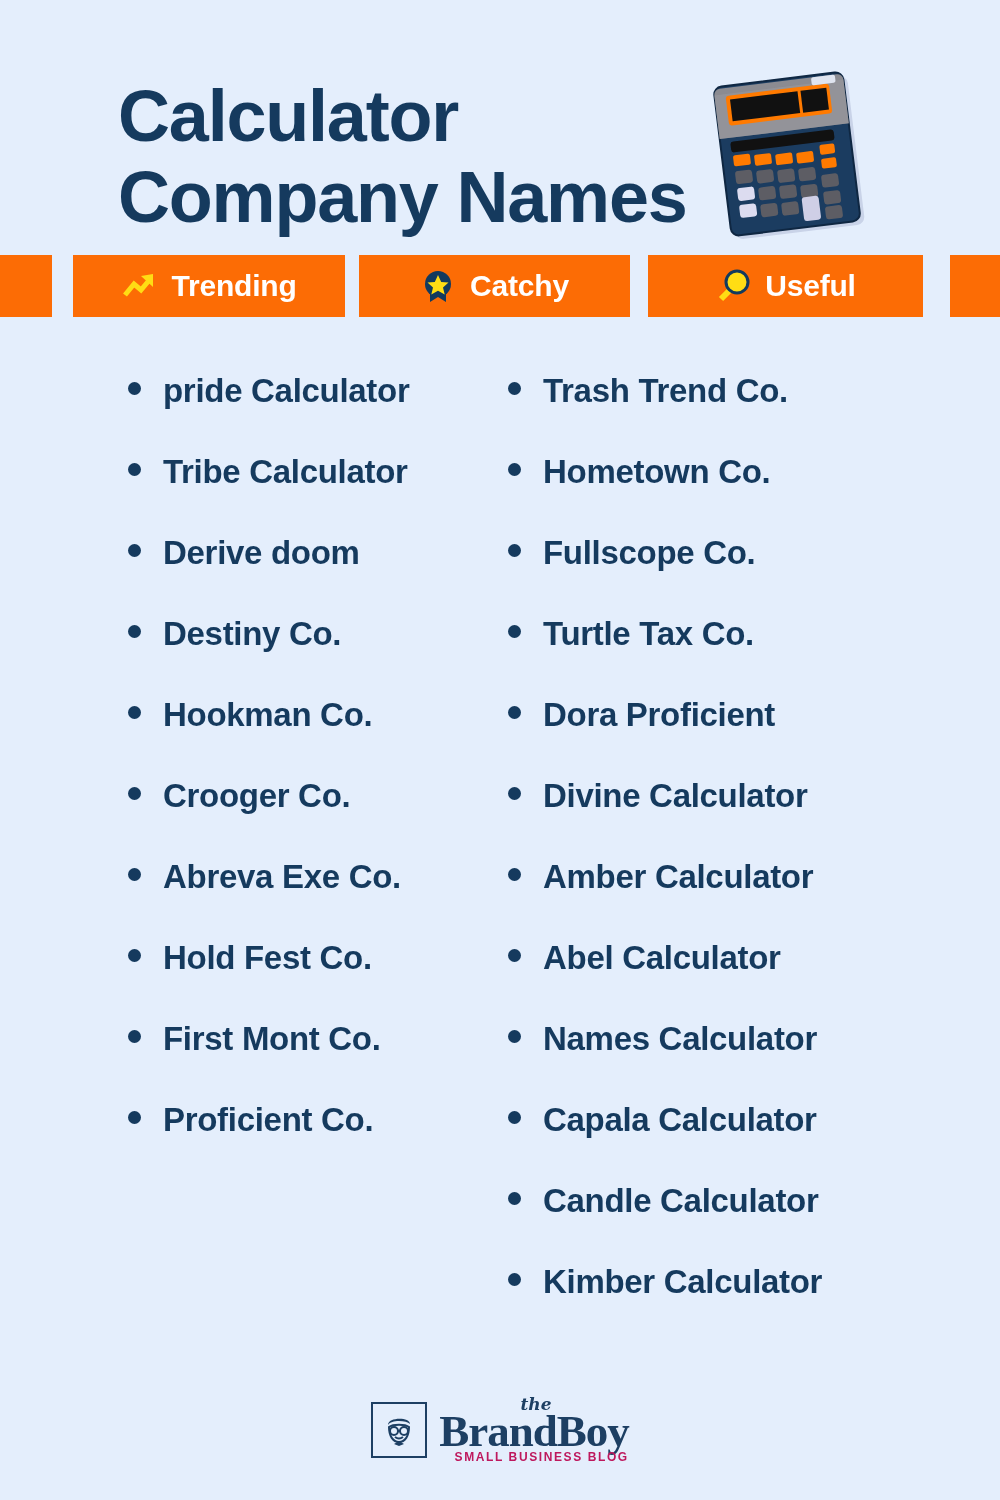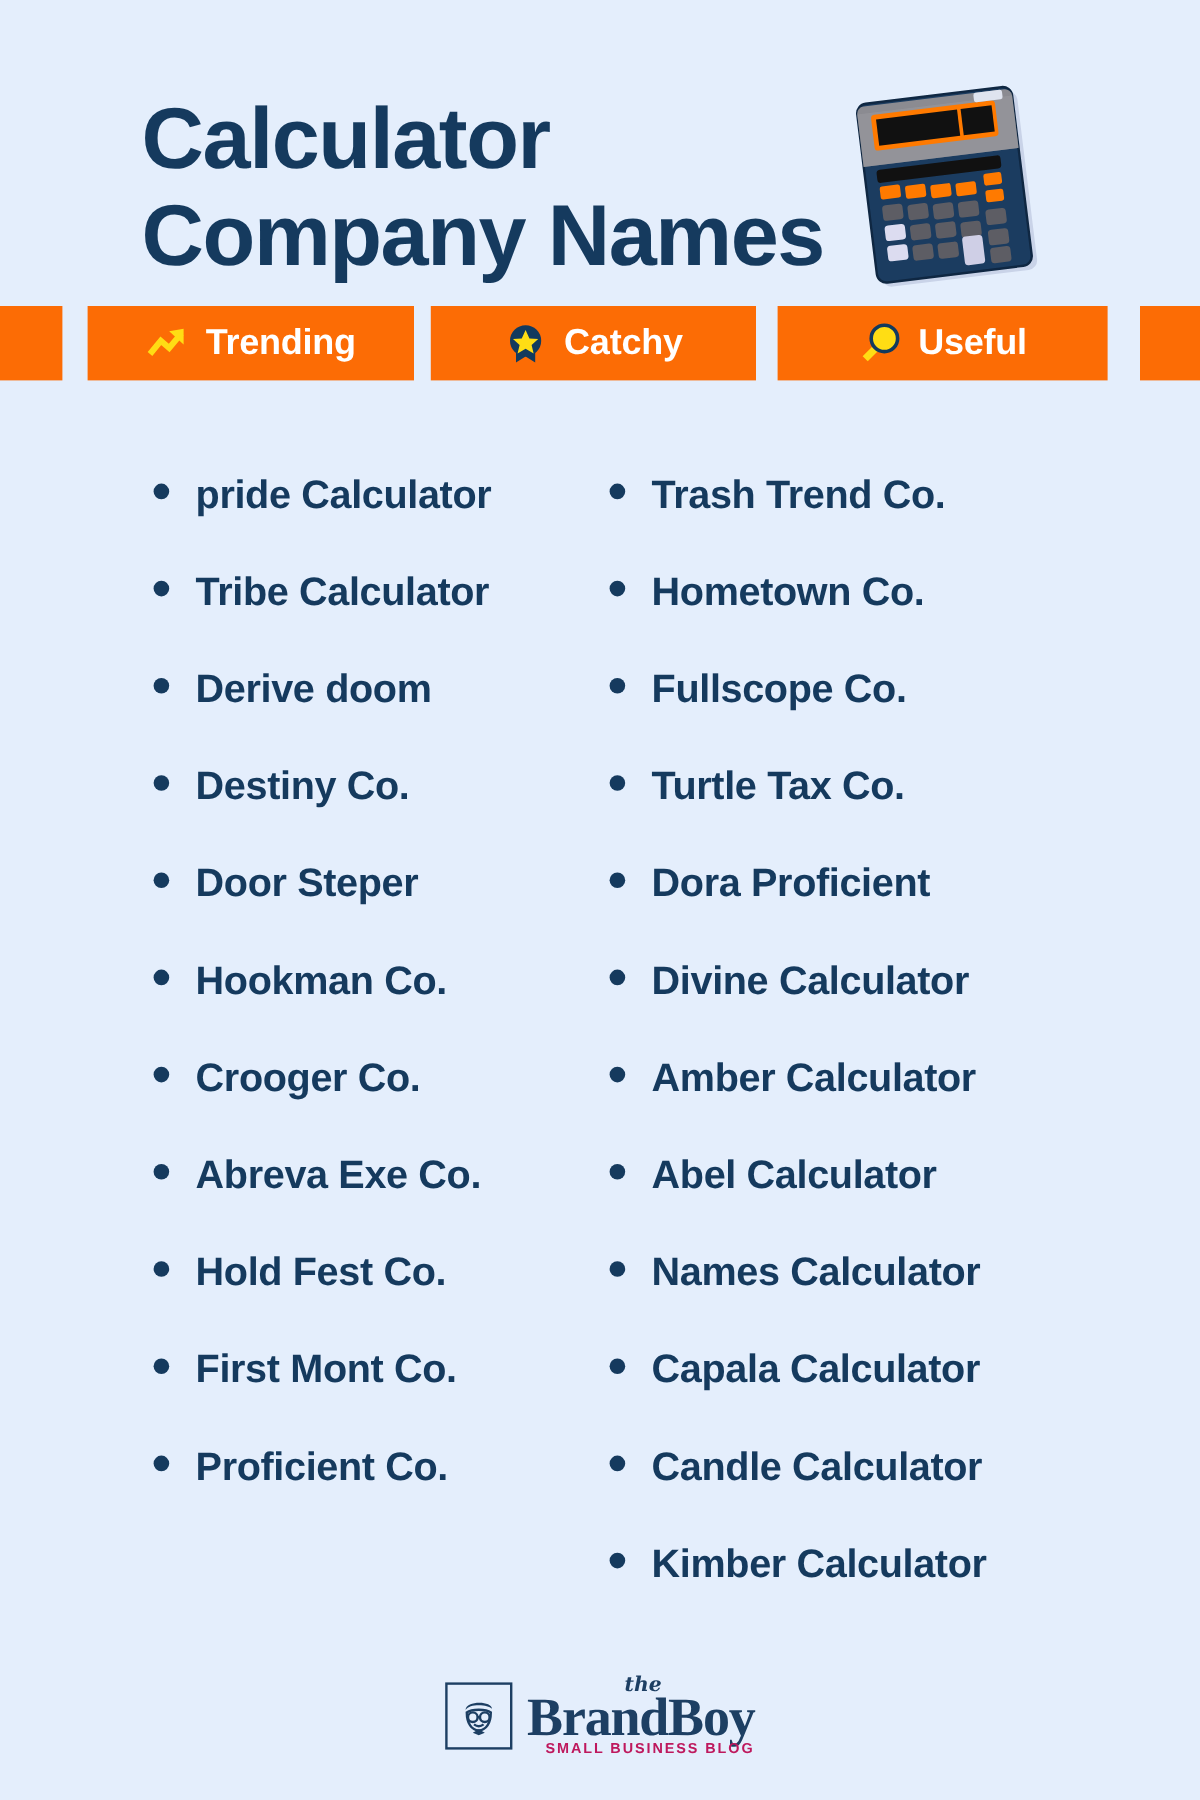--- a/index.html
+++ b/index.html
@@ -84,21 +84,21 @@
   }
   .badge-icon {
     width: 36px; height: 36px;
     display: flex; align-items: center; justify-content: center;
     flex: 0 0 auto;
   }
 
   
   .lists {
     position: absolute;
-    top: 395px;
+    top: 374px;
     left: 0;
     width: 1000px;
     height: 960px;
   }
   .col {
     position: absolute;
     top: 0;
   }
   .col-left  { left: 128px; width: 370px; }
   .col-right { left: 508px; width: 440px; }
@@ -289,24 +289,20 @@
         <span class="bullet"></span>
         <span class="item-text">Tribe Calculator</span>
       </div>
     <div class="list-item">
         <span class="bullet"></span>
         <span class="item-text">Derive doom</span>
       </div>
     <div class="list-item">
         <span class="bullet"></span>
         <span class="item-text">Destiny Co.</span>
-      </div>
-    <div class="list-item">
-        <span class="bullet"></span>
-        <span class="item-text">Door Steper</span>
       </div>
     <div class="list-item">
         <span class="bullet"></span>
         <span class="item-text">Hookman Co.</span>
       </div>
     <div class="list-item">
         <span class="bullet"></span>
         <span class="item-text">Crooger Co.</span>
       </div>
     <div class="list-item">

